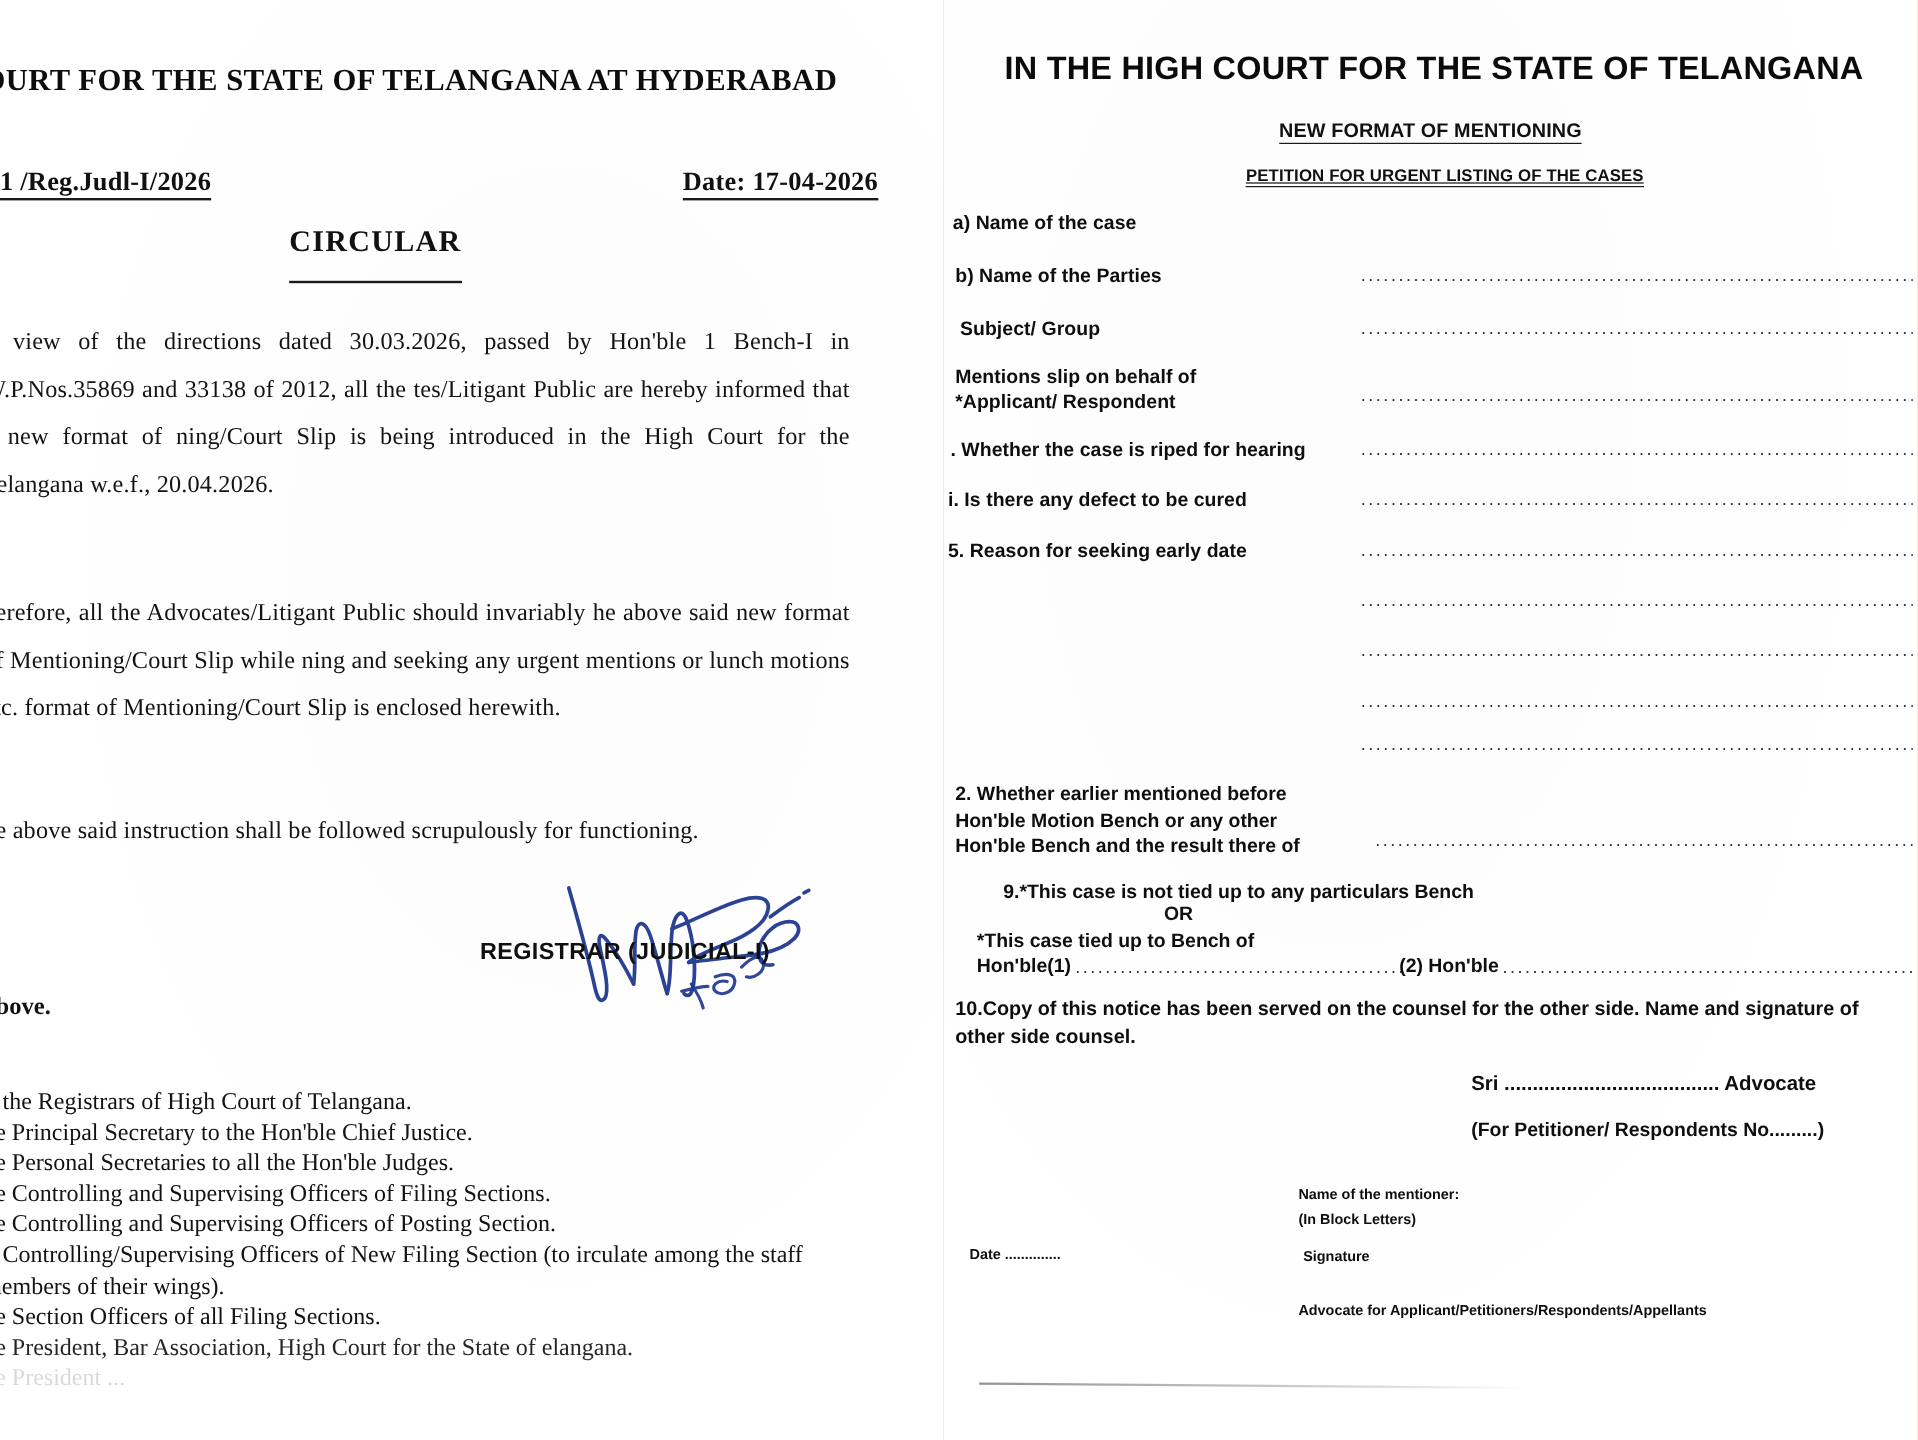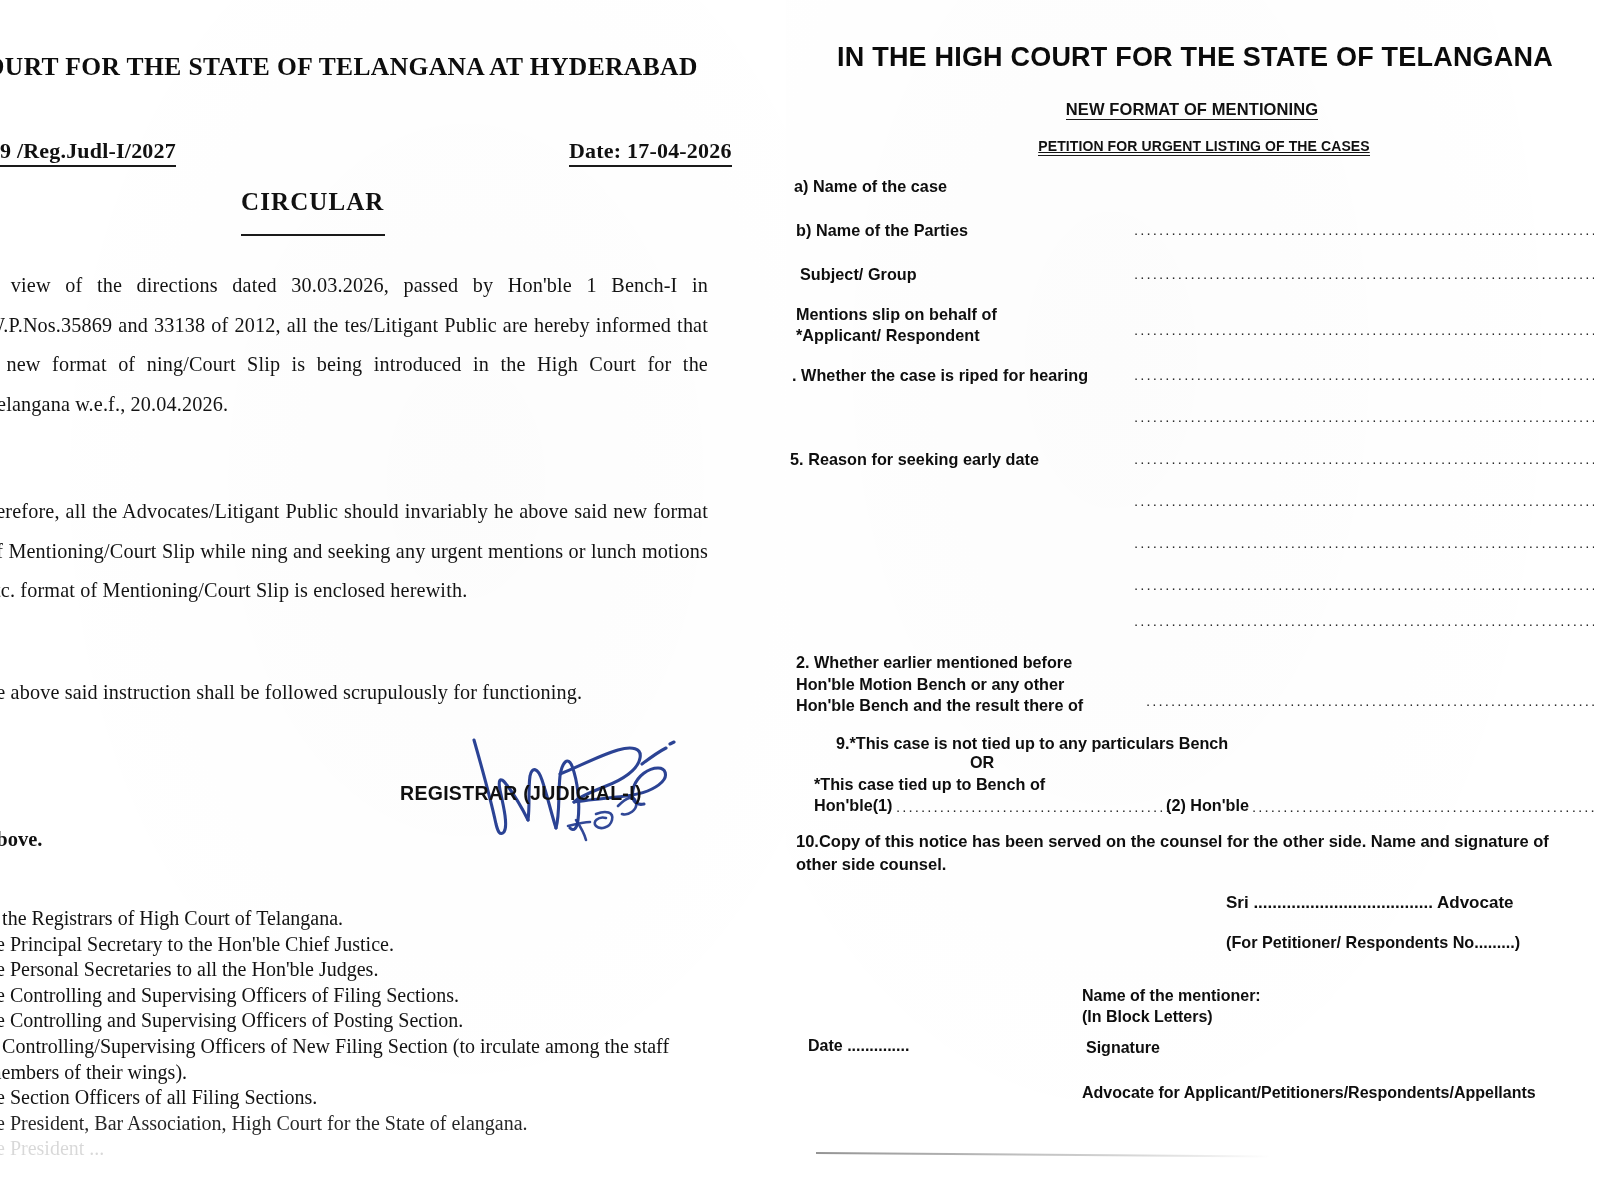--- a/index.html
+++ b/index.html
@@ -267,21 +267,21 @@
     font-family: "Liberation Sans", sans-serif;
     font-weight: bold;
     font-size: 17px;
     color: #0e0e0e;
     white-space: nowrap;
   }
   .r-foot {
     position: absolute;
     font-family: "Liberation Sans", sans-serif;
     font-weight: bold;
-    font-size: 16px;
+    font-size: 12px;
     line-height: 21px;
     color: #0e0e0e;
     white-space: pre-line;
   }
   .r-rule {
     position: absolute;
     left: 30px;
     top: 1152px;
     width: 455px;
     height: 2px;
@@ -306,21 +306,21 @@
 </head>
 <body>
 
 <div class="scan-root">
 
   <div class="page-left">
     <div class="page-left-inner">
 
       <div class="l-title">DURT FOR THE STATE OF TELANGANA AT HYDERABAD</div>
 
-      <div class="l-refno">9  /Reg.Judl-I/2027</div>
+      <div class="l-refno">1  /Reg.Judl-I/2026</div>
 
       <div class="l-date">Date: 17-04-2026</div>
 
       <div class="l-circular">CIRCULAR</div>
 
       <div class="l-para p1">n view of the directions dated 30.03.2026, passed by Hon'ble 1 Bench-I in W.P.Nos.35869 and 33138 of 2012, all the tes/Litigant Public are hereby informed that a new format of ning/Court Slip is being introduced in the High Court for the Telangana w.e.f., 20.04.2026.</div>
 
       <div class="l-para p2">herefore, all the Advocates/Litigant Public should invariably he above said new format of Mentioning/Court Slip while ning and seeking any urgent mentions or lunch motions etc. format of Mentioning/Court Slip is enclosed herewith.</div>
 
       <div class="l-para p3">ne above said instruction shall be followed scrupulously for functioning.</div>
@@ -383,20 +383,21 @@
       <div class="r-label" style="left:14px; top:264px; width:360px;">Subject/ Group</div>
       <div class="dotline" style="left:348px; top:267px; width:460px;">....................................................................................</div>
 
       <div class="r-label" style="left:10px; top:304px; width:380px;">Mentions slip on behalf of
 *Applicant/ Respondent</div>
       <div class="dotline" style="left:348px; top:323px; width:460px;">....................................................................................</div>
 
       <div class="r-label" style="left:6px; top:365px; width:400px;">. Whether the case is riped for hearing</div>
       <div class="dotline" style="left:348px; top:368px; width:460px;">....................................................................................</div>
 
+      <div class="r-label" style="left:4px; top:407px; width:400px;">i. Is there any defect to be cured</div>
       <div class="dotline" style="left:348px; top:410px; width:460px;">....................................................................................</div>
 
       <div class="r-label" style="left:4px; top:449px; width:400px;">5. Reason for seeking early date</div>
       <div class="dotline" style="left:348px; top:452px; width:460px;">....................................................................................</div>
 
       <div class="dotline" style="left:348px; top:494px; width:460px;">....................................................................................</div>
       <div class="dotline" style="left:348px; top:536px; width:460px;">....................................................................................</div>
       <div class="dotline" style="left:348px; top:578px; width:460px;">....................................................................................</div>
 
       <div class="dotline" style="left:348px; top:614px; width:460px;">....................................................................................</div>

